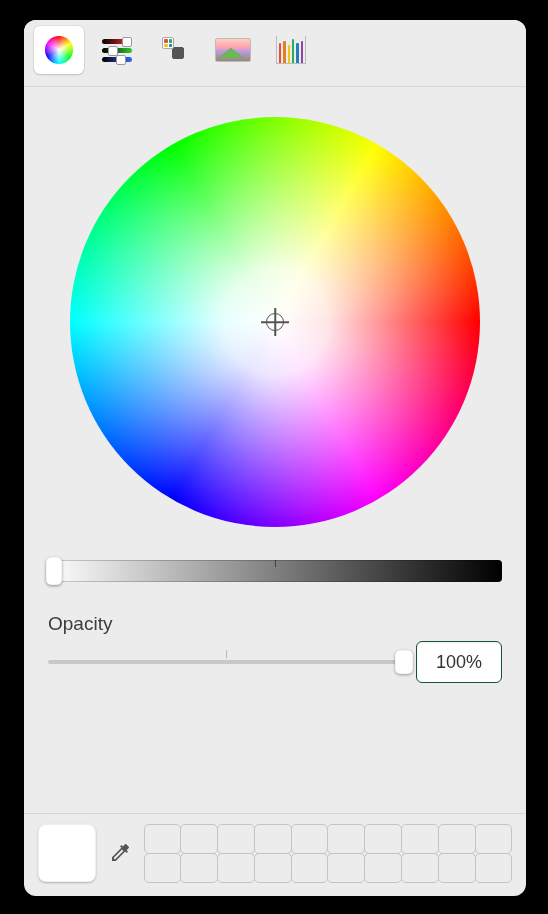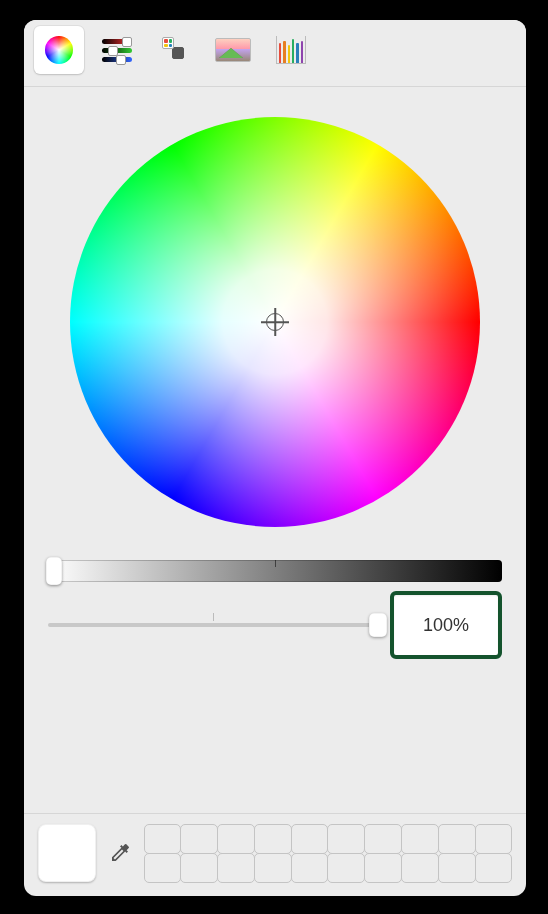--- a/index.html
+++ b/index.html
@@ -300,28 +300,28 @@
     top: 50%; transform: translate(-50%, -50%);
     width: 18px; height: 24px;
     background: #fff;
     border-radius: 5px;
     box-shadow: 0 1px 3px rgba(0,0,0,0.35), inset 0 0 0 0.5px rgba(0,0,0,0.1);
   }
   .opacity-input {
     width: 76px;
     height: 32px;
     background: #fff;
-    border: 4px solid #14532d;
+    border: 1px solid #14532d;
     border-radius: 6px;
     font-size: 18px;
     text-align: center;
     color: #333;
     box-shadow: inset 0 1px 2px rgba(0,0,0,0.07);
     font-family: inherit;
-    padding:14px;
+    padding:4px;
   }
 
   .footer {
     border-top: 1px solid #d6d6d6;
     padding: 10px 14px 14px 14px;
     display: flex;
     align-items: center;
     gap: 10px;
   }
   .current-swatch {
@@ -421,20 +421,21 @@
       </div>
     </div>
 
     <div class="brightness-slider">
       <div class="brightness-track">
         <span class="tick"></span>
       </div>
       <div class="brightness-thumb"></div>
     </div>
 
+    <div class="opacity-label">Opacity</div>
 
     <div class="opacity-row">
       <div class="opacity-track-wrap">
         <span class="opacity-tick"></span>
         <div class="opacity-track"></div>
         <div class="opacity-thumb" id="opacity-thumb" style="left: 100%;"></div>
       </div>
       <input class="opacity-input" value="100%" style="">
     </div>
 

